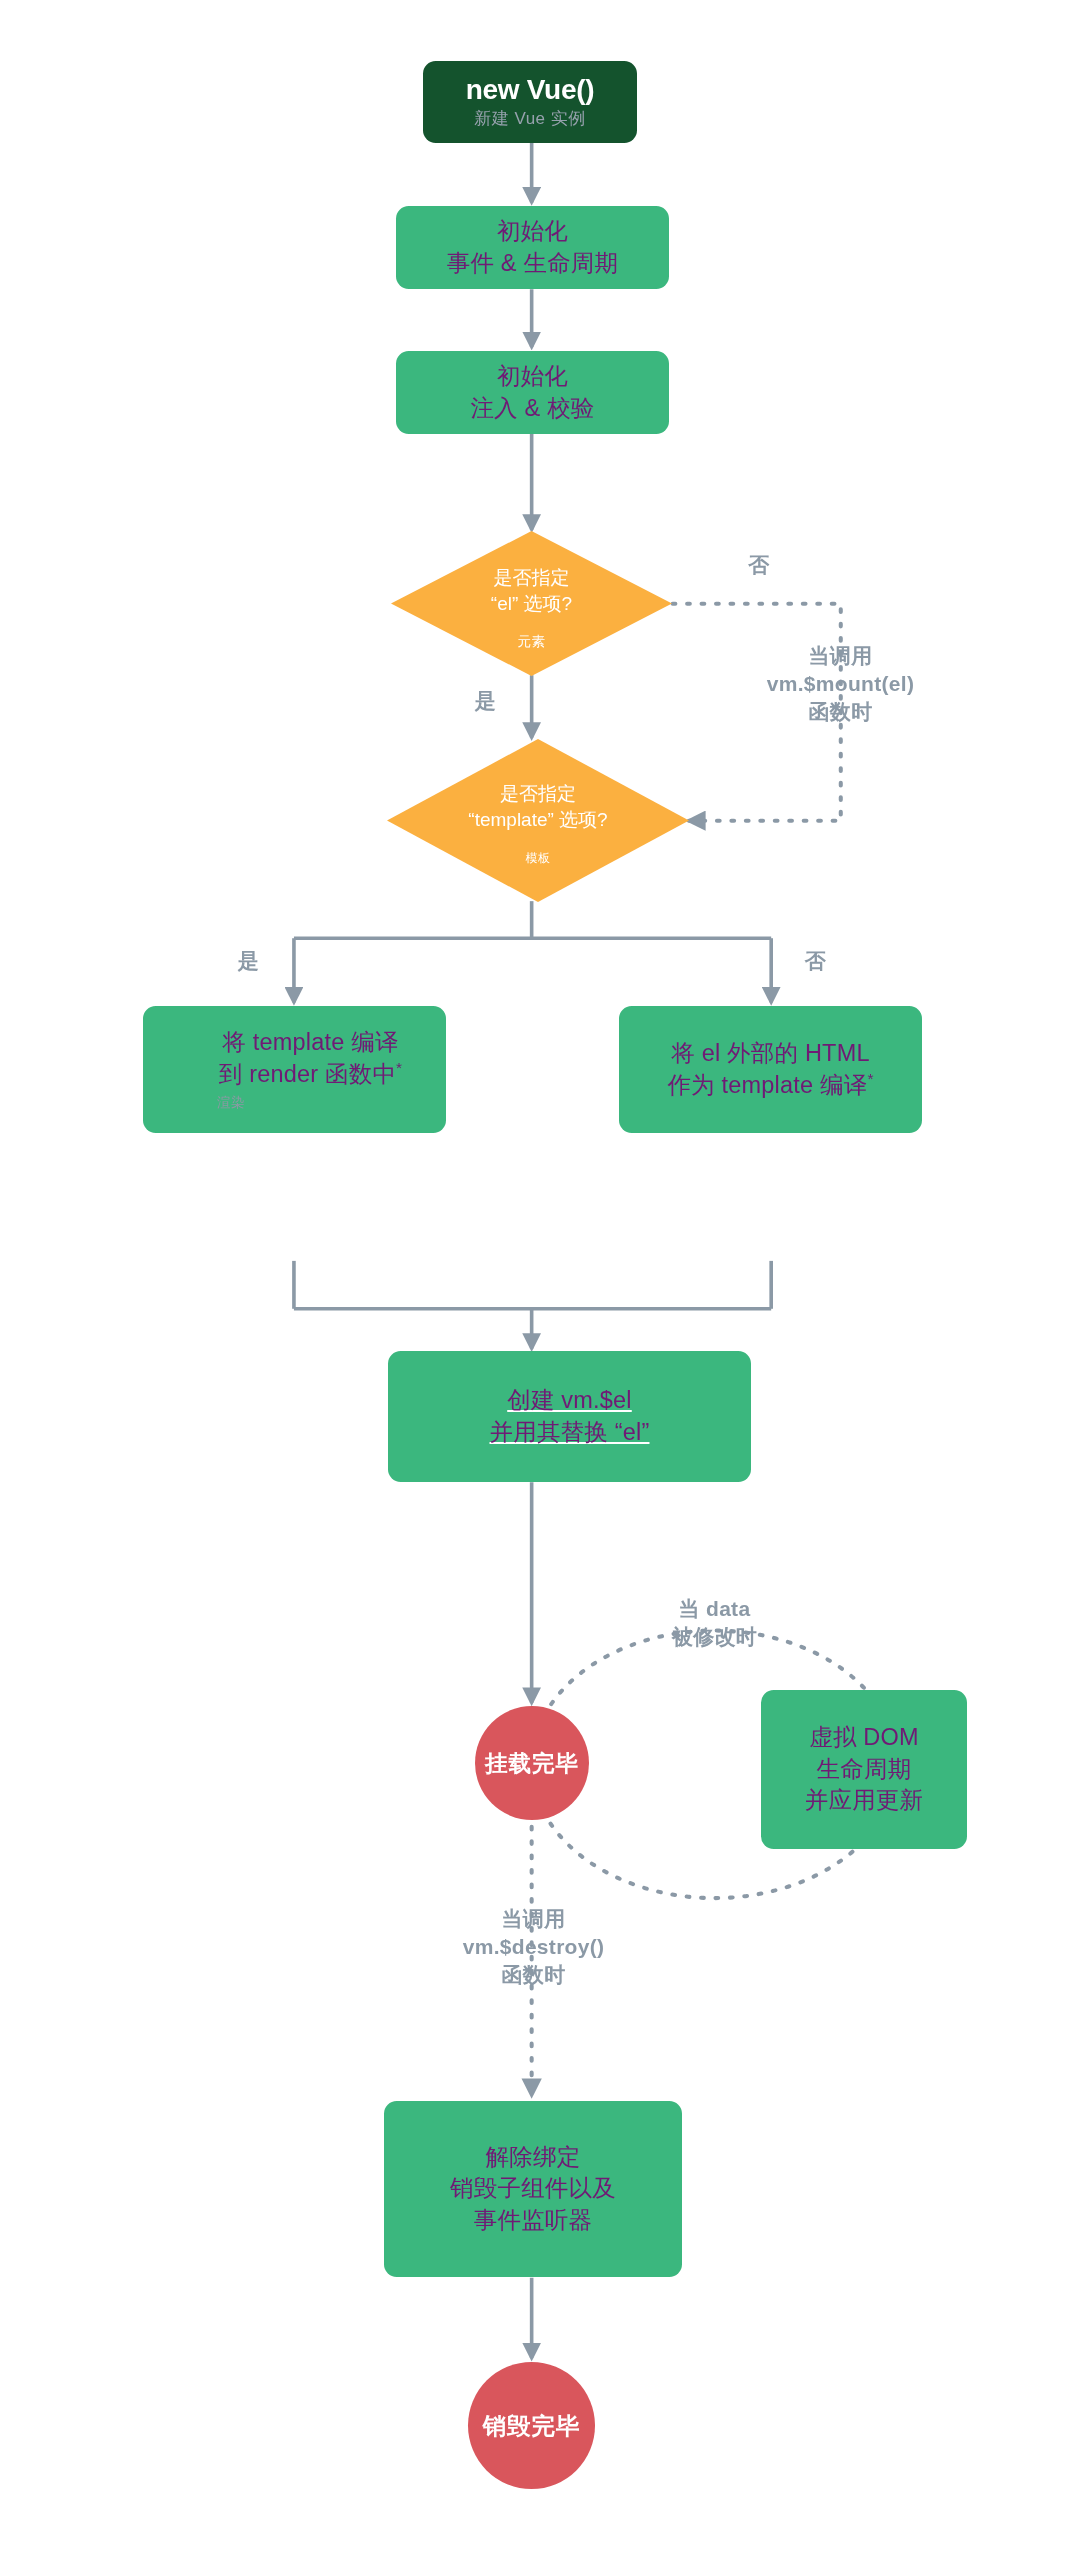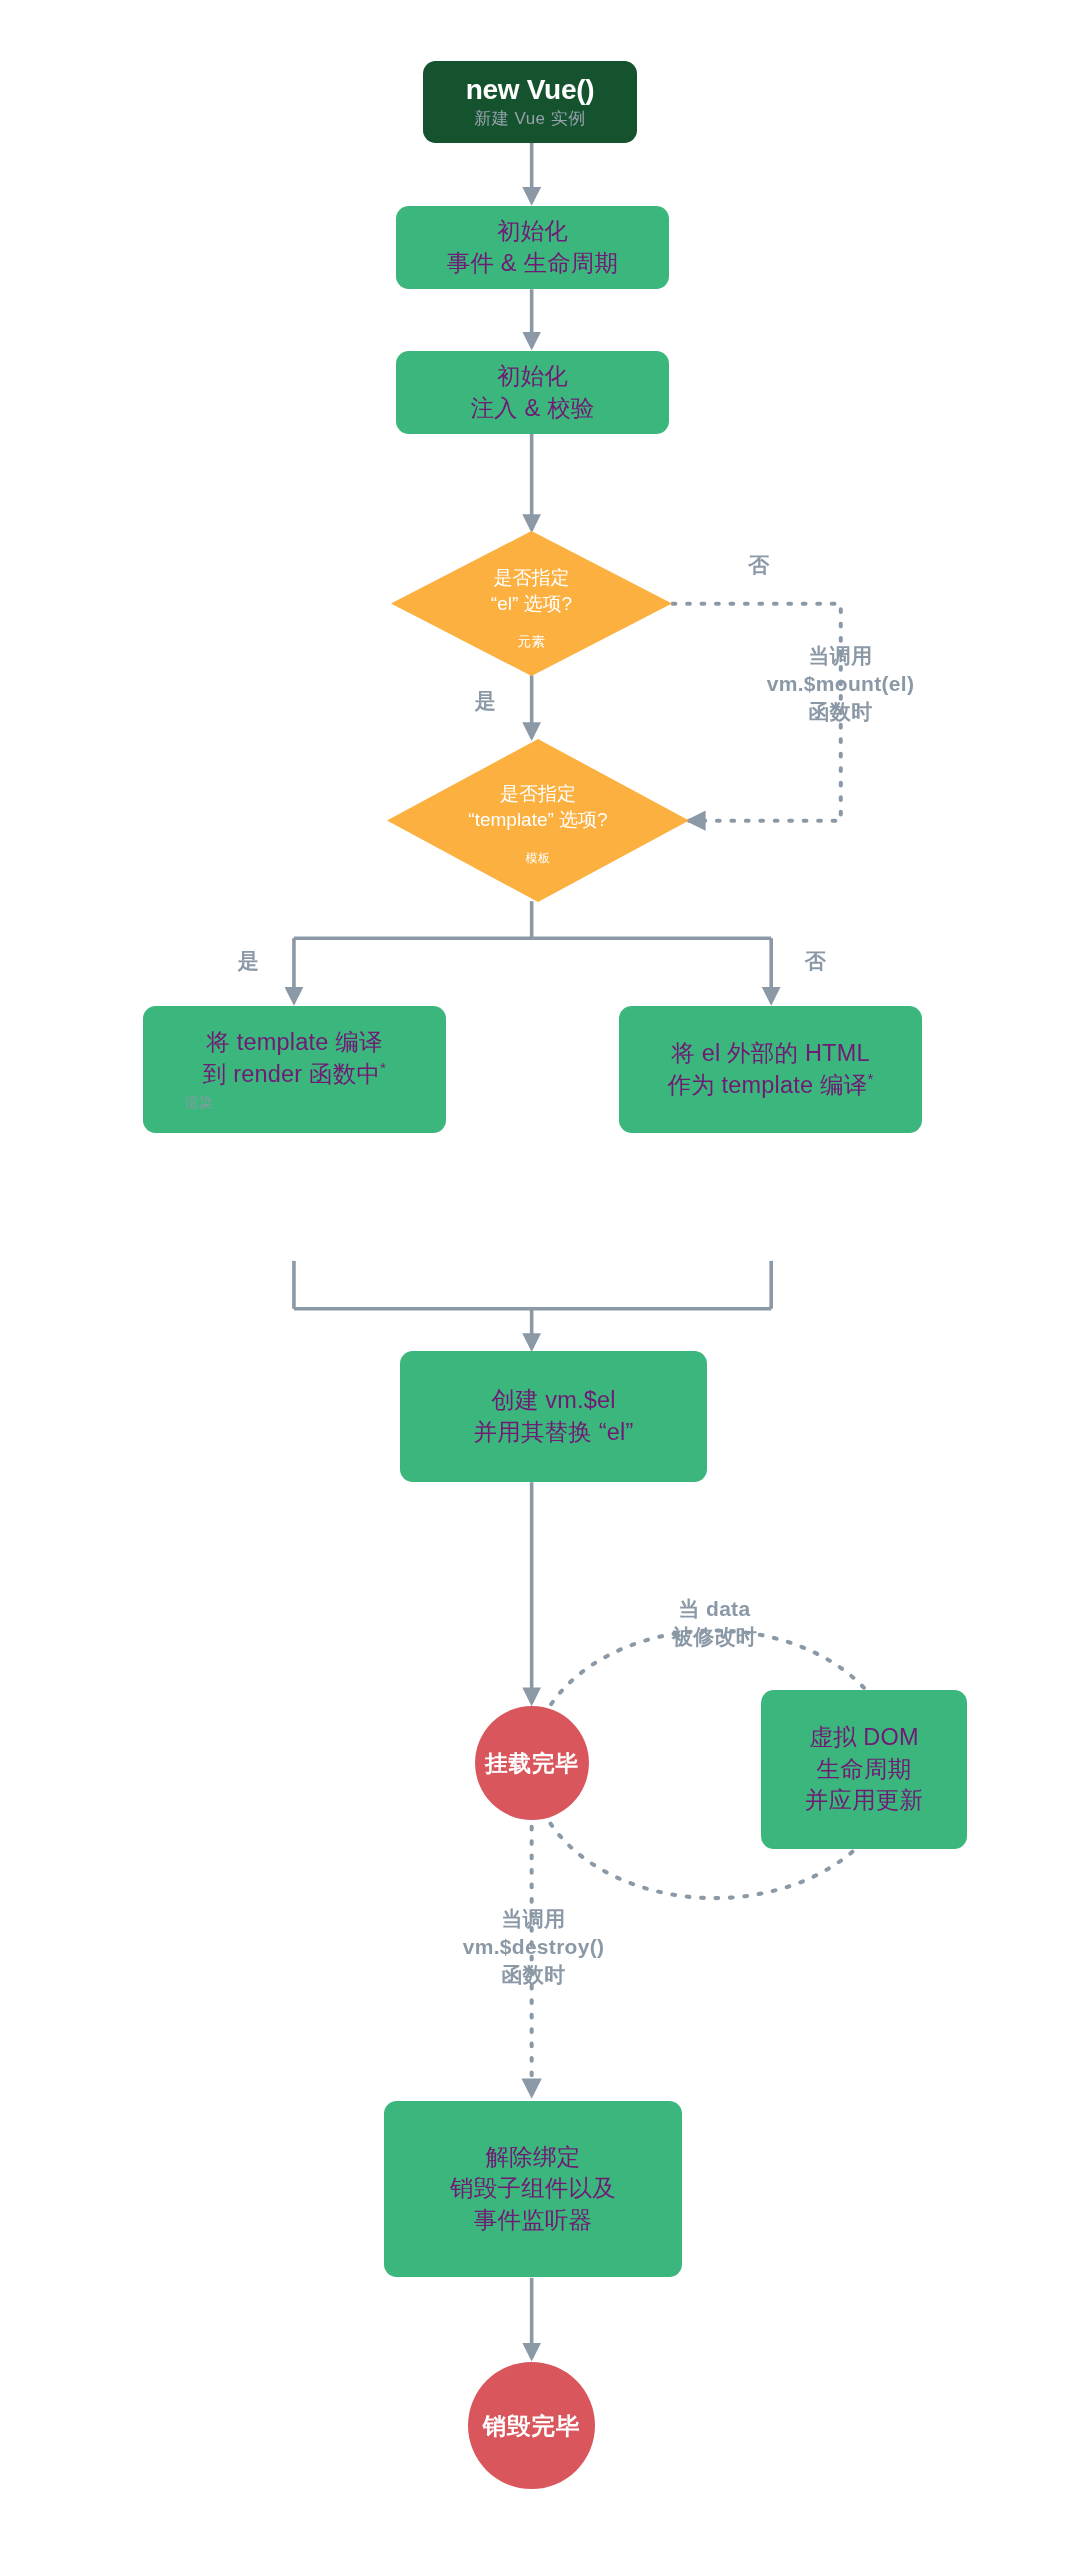--- a/index.html
+++ b/index.html
@@ -213,32 +213,32 @@
     <div class="diamond-label subgloss" style="top:101px; font-size:13.6px; font-weight:400;">元素</div>
   </div>
 
   <div class="diamond-node" style="left:387px; top:739px; width:302px; height:163px;">
     <div class="diamond-shape"></div>
     <div class="diamond-label" style="top:42px;">是否指定
 “template” 选项?</div>
     <div class="diamond-label subgloss" style="top:110px; font-size:12px; font-weight:400;">模板</div>
   </div>
 
-  <div class="node rect-node green" style="left:143px; top:1006px; width:303px; height:127px; justify-content:center;">
+  <div class="node rect-node green" style="left:143px; top:1006px; width:303px; height:127px; justify-content:center;padding-left:32px;">
     <div class="node-title"><span>将 template 编译
 到 render 函数中</span><span class="sup">*</span></div>
     <div class="subgloss" style="align-self:flex-start; margin-left:42px; margin-top:3.6px;">渲染</div>
   </div>
 
   <div class="node rect-node green" style="left:619px; top:1006px; width:303px; height:127px;">
     <div class="node-title"><span>将 el 外部的 HTML
 作为 template 编译</span><span class="sup">*</span></div>
   </div>
 
-  <div class="node rect-node green" style="left:400px; top:1351px; width:307px; height:131px;">
+  <div class="node rect-node green" style="left:388px; top:1351px; width:363px; height:131px;text-decoration:underline;">
     <div class="node-title">创建  vm.$el
 并用其替换 “el”</div>
   </div>
 
   <div class="circle-node" style="left:475px; top:1706px; width:114px; height:114px; font-size:22.6px;">
     <span>挂载完毕</span>
   </div>
 
   <div class="node rect-node green" style="left:761px; top:1690px; width:206px; height:159px;">
     <div class="node-title">虚拟 DOM

